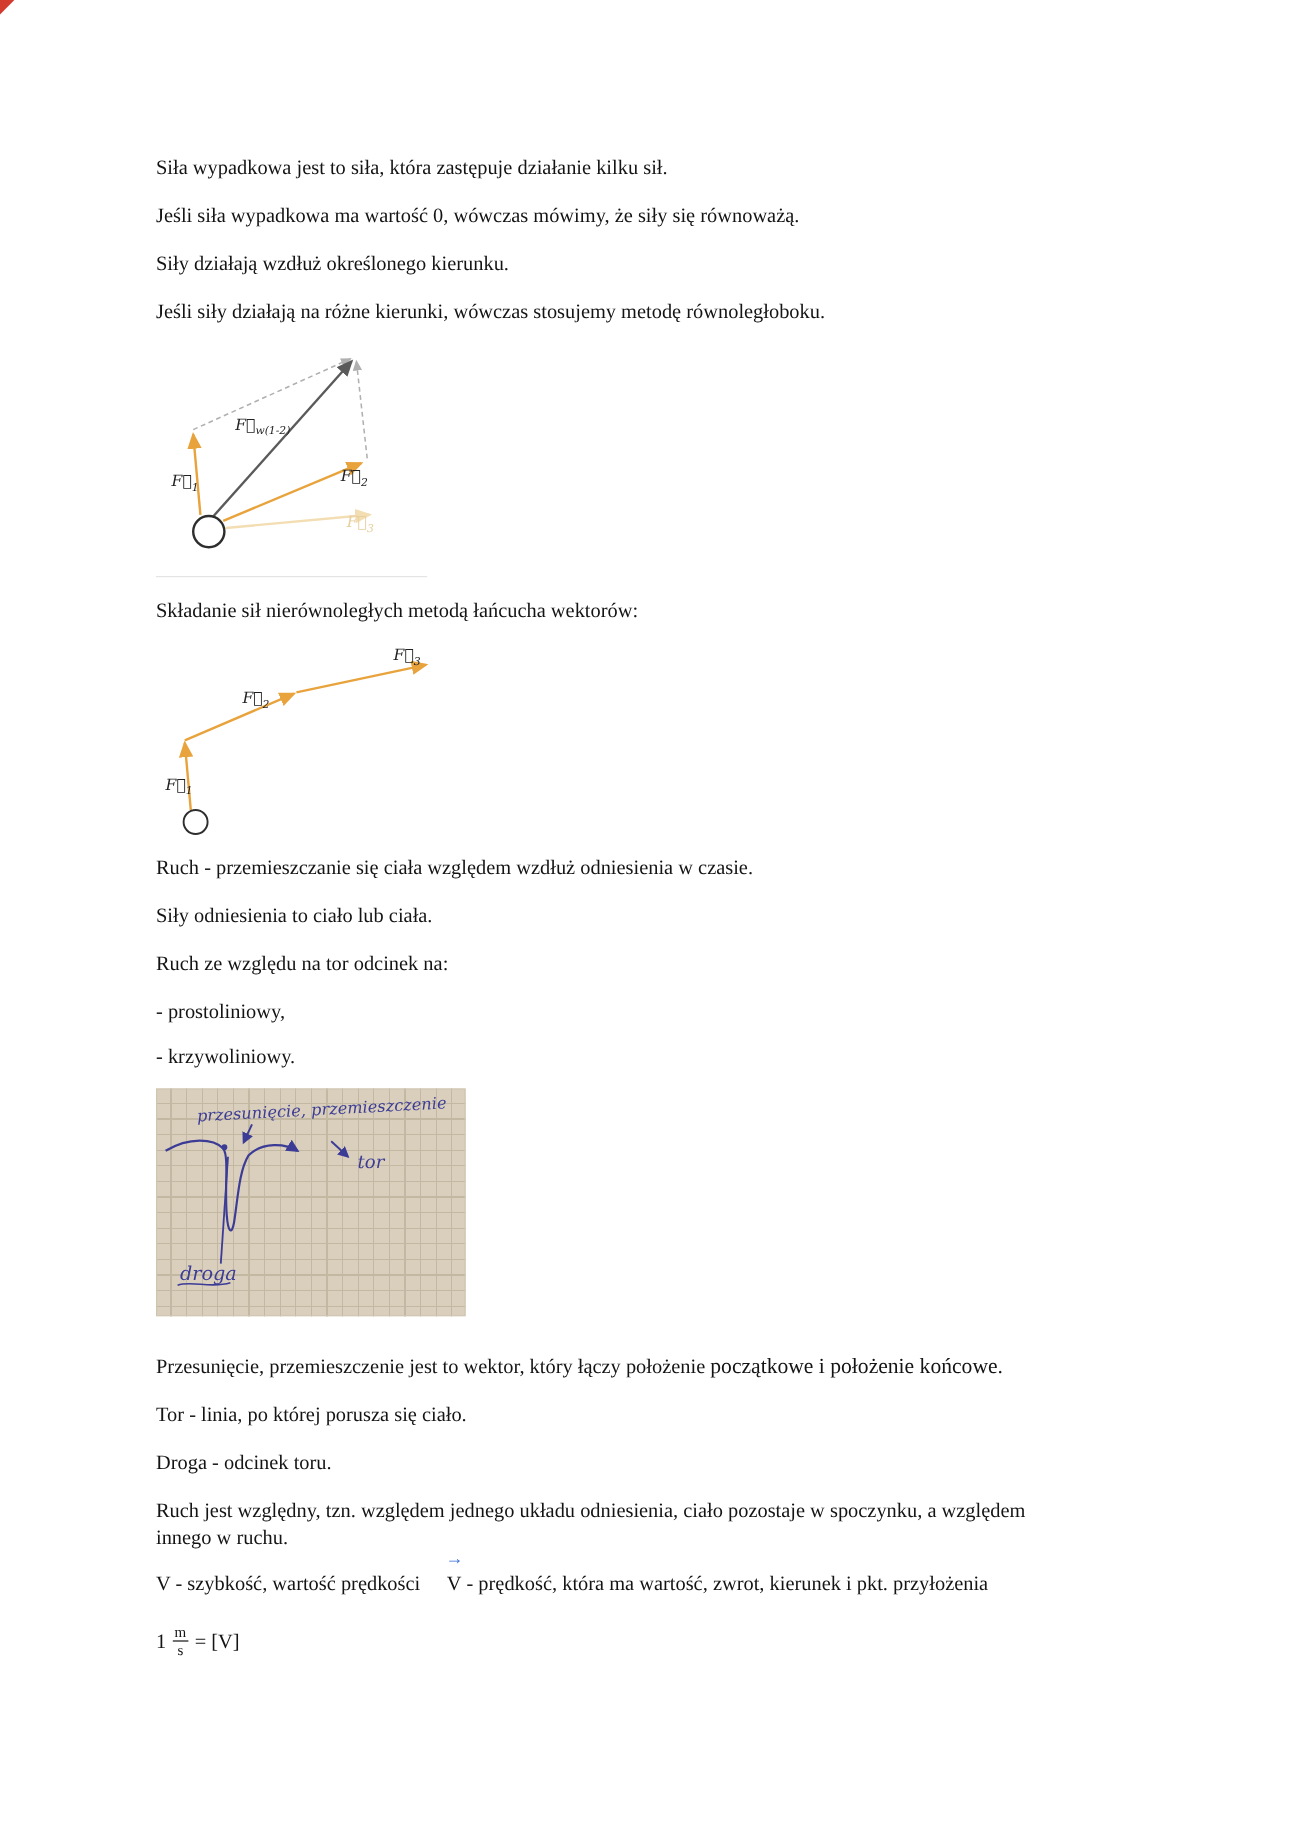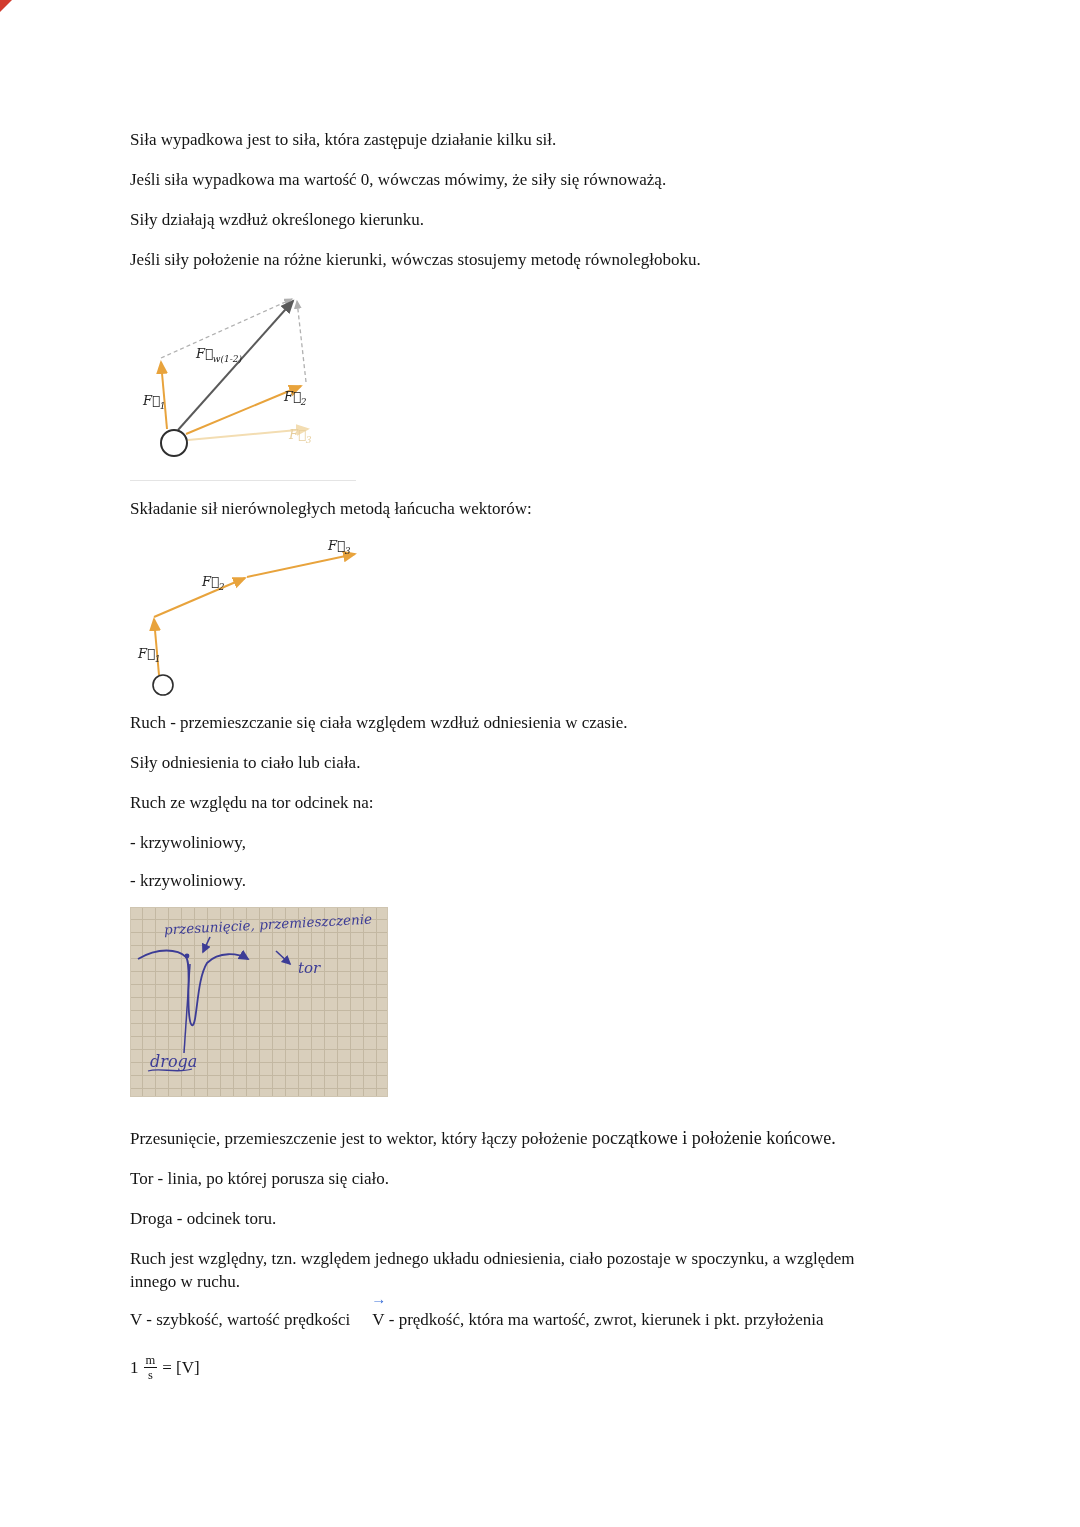--- a/index.html
+++ b/index.html
@@ -44,21 +44,21 @@
 <div class="corner"></div>
 
 <div class="page">
 
   <p class="para"><b>Siła wypadkowa</b><span> jest to siła, która zastępuje działanie kilku sił.</span></p>
 
   <p class="para"><span>Jeśli siła wypadkowa ma wartość 0, wówczas mówimy, że </span><b>siły się równoważą</b><span>.</span></p>
 
   <p class="para">Siły działają wzdłuż określonego kierunku.</p>
 
-  <p class="para">Jeśli siły położenie na różne kierunki, wówczas stosujemy metodę równoległoboku.</p>
+  <p class="para">Jeśli siły działają na różne kierunki, wówczas stosujemy metodę równoległoboku.</p>
 
   <svg class="diagram" width="230" height="182" viewBox="0 0 230 182">
     <defs>
       <marker id="ma-o" markerWidth="9" markerHeight="8" refX="6" refY="3" orient="auto">
           <path d="M0,0 L7,3 L0,6 Z" fill="#e8a33c"></path>
         </marker>
       <marker id="ma-g" markerWidth="9" markerHeight="8" refX="6" refY="3" orient="auto">
           <path d="M0,0 L7,3 L0,6 Z" fill="#5a5a5a"></path>
         </marker>
       <marker id="ma-f" markerWidth="9" markerHeight="8" refX="6" refY="3" orient="auto">
@@ -99,21 +99,21 @@
     <text class="dlab" x="72" y="49"><tspan>F⃗</tspan><tspan class="dsub" dy="4">2</tspan></text>
     <text class="dlab" x="198" y="13"><tspan>F⃗</tspan><tspan class="dsub" dy="4">3</tspan></text>
   </svg>
 
   <p class="para"><b>Ruch</b><span> - przemieszczanie się ciała względem wzdłuż odniesienia w czasie.</span></p>
 
   <p class="para"><b>Siły</b><span> odniesienia to ciało lub ciała.</span></p>
 
   <p class="para">Ruch ze względu na tor odcinek na:</p>
 
-  <p class="para tight">- krzywoliniowy,</p>
+  <p class="para tight">- prostoliniowy,</p>
 
   <p class="para tight">- krzywoliniowy.</p>
 
   <div class="photo">
     <svg width="258" height="190" viewBox="0 0 258 190">
       <defs>
         <marker id="mc-b" markerWidth="8" markerHeight="8" refX="5" refY="3" orient="auto">
             <path d="M0,0 L6,3 L0,6 Z" fill="#3c3c96"></path>
           </marker>
       </defs>

